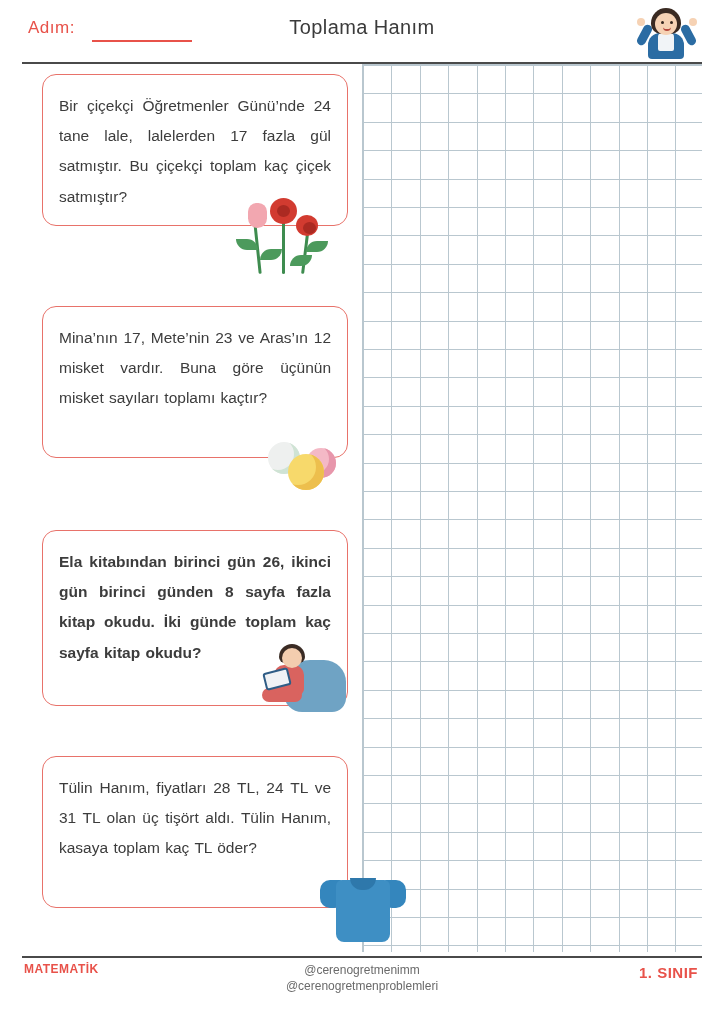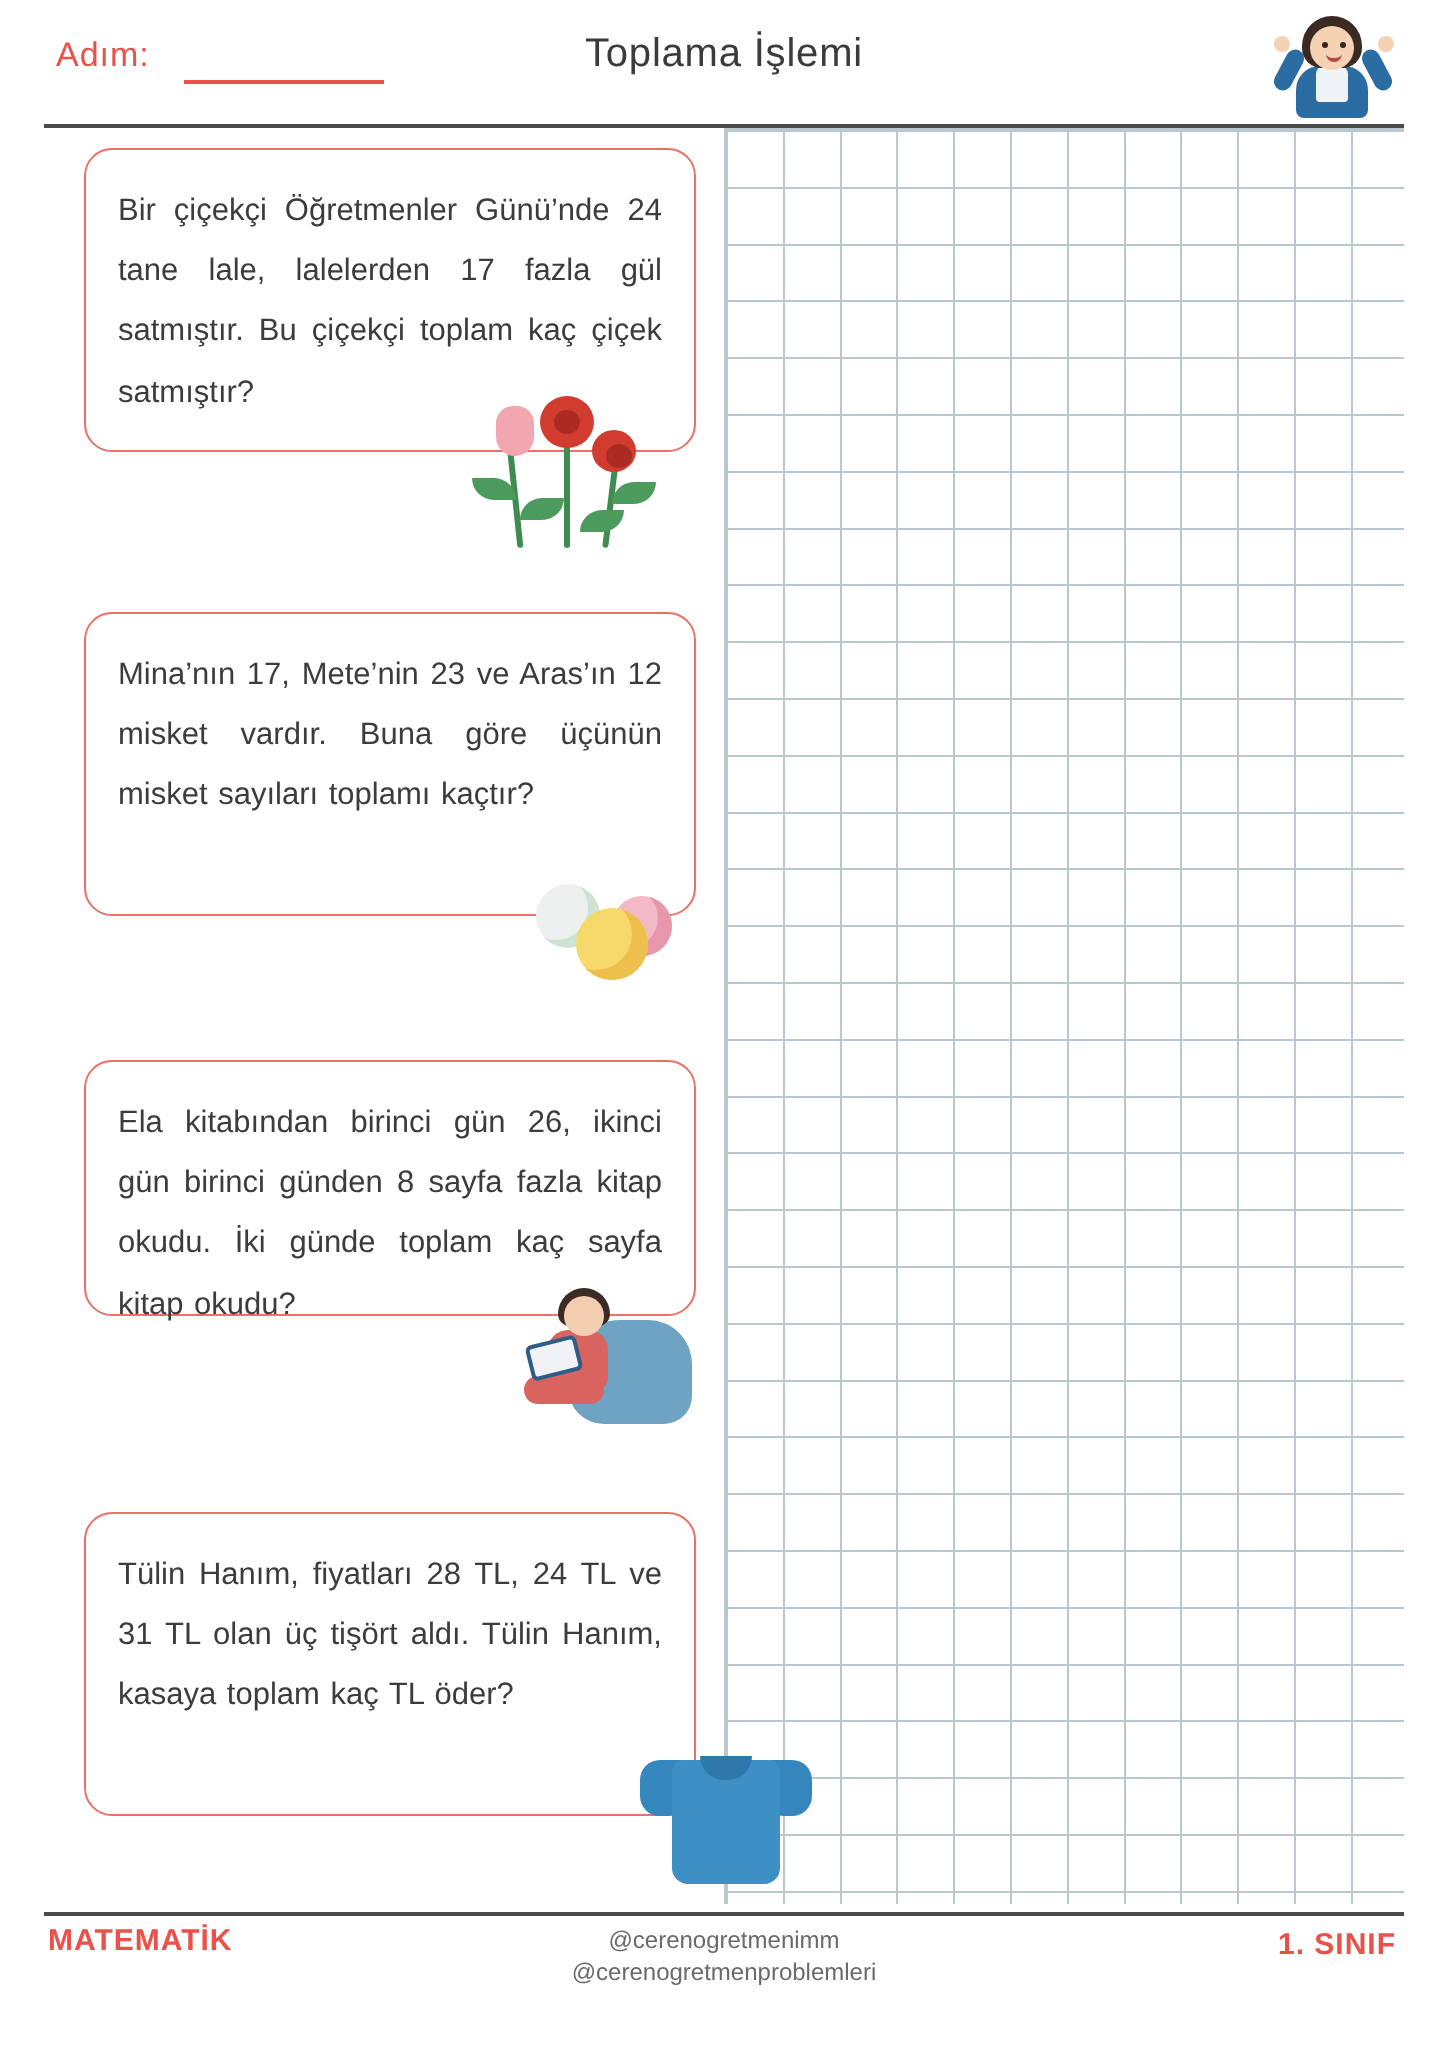--- a/index.html
+++ b/index.html
@@ -136,21 +136,21 @@
     padding: 16px 16px 14px 16px;
     font-size: 15.5px;
     line-height: 1.95;
     color: #3c3c3c;
     text-align: justify;
     text-align-last: left;
     word-spacing: 1px;
   }
   #card1 { top: 74px;  height: 152px; }
   #card2 { top: 306px; height: 152px; }
-  #card3 { top: 530px; height: 128px; }
+  #card3 { top: 530px; height: 176px; font-weight: bold; }
   #card4 { top: 756px; height: 152px; }
 
   
   .illus { position: absolute; }
 
   
   #illus-flowers { left: 232px; top: 196px; width: 104px; height: 78px; }
   .stem {
     position: absolute; bottom: 0;
     width: 3px; background: #3e8c4f; border-radius: 2px;
@@ -276,21 +276,21 @@
   .footer-rule {
     position: absolute;
     left: 22px; top: 956px;
     width: 680px; height: 0;
     border-bottom: 2px solid #4a4a4a;
   }
   .footer-left {
     position: absolute;
     left: 24px; top: 962px;
     color: #e8524a;
-    font-size: 15px;
+    font-size: 12px;
     font-weight: bold;
     letter-spacing: .5px;
   }
   .footer-center {
     position: absolute;
     left: 0; top: 962px;
     width: 724px;
     text-align: center;
     font-size: 12px;
     color: #6a6a6a;
@@ -306,21 +306,21 @@
   }
 </style>
 </head>
 <body>
 
 <div class="page">
 
   <div class="header">
     <div class="name-label">Adım:</div>
     <div class="name-line"></div>
-    <div class="sheet-title">Toplama İşlemi</div>
+    <div class="sheet-title">Toplama Hanım</div>
 
     <div class="teacher">
       <div class="t-arm l"></div>
       <div class="t-arm r"></div>
       <div class="t-hand l"></div>
       <div class="t-hand r"></div>
       <div class="t-body"></div>
       <div class="t-shirt"></div>
       <div class="t-hair"></div>
       <div class="t-face"></div>

